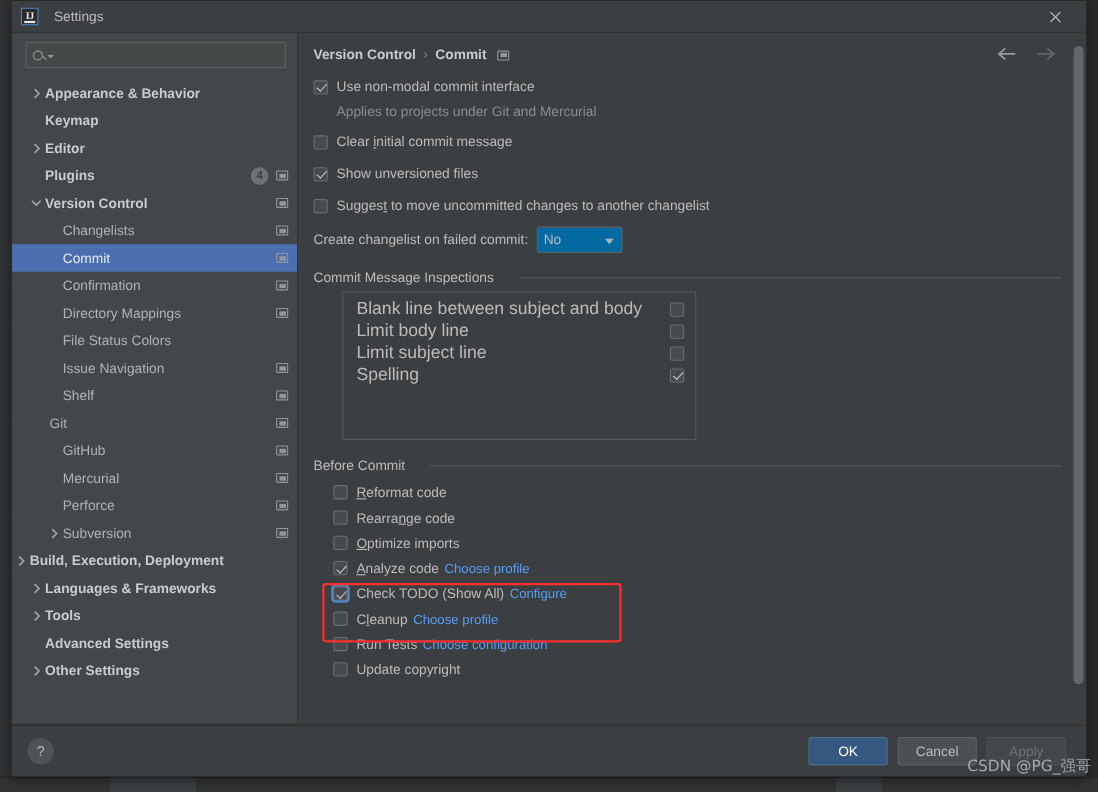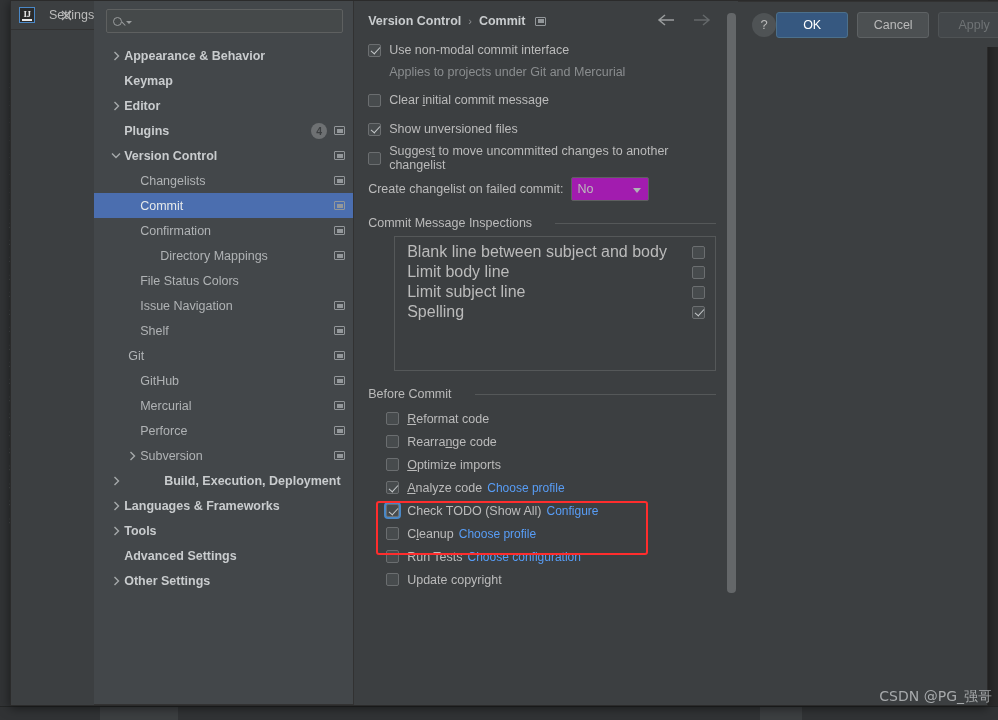--- a/index.html
+++ b/index.html
@@ -39,21 +39,21 @@
     position: absolute; left: 140px; top: 706px; width: 700px; height: 14px;
     font-size: 9px; color: #4b5f7a; letter-spacing: 2px; overflow: hidden;
   }
 
   
   .dialog {
     position: absolute; left: 10px; top: 0; width: 978px; height: 706px;
     background: #3c3f41;
     border: 1px solid #2b2b2b;
     box-shadow: 0 2px 10px rgba(0,0,0,.5);
-    display: flex; flex-direction: row;
+    display: flex; flex-direction: column;
   }
 
   
   .titlebar {
     height: 29px; flex: 0 0 29px;
     background: #3c3f41;
     border-bottom: 1px solid #323232;
     display: flex; align-items: center; padding: 0 0 0 8px;
     position: relative;
   }
@@ -185,21 +185,21 @@
   .chk-label { font-size: 12.5px; color: #bbbbbb; }
   .chk-label .mn { text-decoration: underline; }
   .sub-note {
     font-size: 12.5px; color: #8a8d8f; margin: -2px 0 9px 21px;
   }
   .link { color: #589df6; }
 
   .row-select { display: flex; align-items: center; height: 26px; margin-top: 6px; }
   .row-select .lab { font-size: 12.5px; color: #bbbbbb; margin-right: 8px; }
   .combo {
-    width: 78px; height: 24px; background: #a21caf; border: 1px solid #5e6060;
+    width: 78px; height: 24px; background: #0369a1; border: 1px solid #5e6060;
     border-radius: 2px; display: flex; align-items: center; padding: 0 5px;
     position: relative;
   }
   .combo .val { font-size: 12.5px; color: #bbbbbb; }
   .combo .tri {
     position: absolute; right: 7px; top: 10px;
     width: 0; height: 0; border-left: 4.5px solid transparent;
     border-right: 4.5px solid transparent; border-top: 5px solid #b0b3b5;
   }
 
@@ -359,21 +359,21 @@
             <span class="lbl">Commit</span>
             <span class="spacer"></span>
             <span class="scope-icon"></span>
           </div>
           <div class="tree-row leaf" style="padding-left: 30px;">
             <span class="arrow"></span>
             <span class="lbl">Confirmation</span>
             <span class="spacer"></span>
             <span class="scope-icon"></span>
           </div>
-          <div class="tree-row leaf" style="padding-left: 30px; gap: 20px;">
+          <div class="tree-row leaf" style="padding-left: 30px;">
             <span class="arrow"></span>
             <span class="lbl">Directory Mappings</span>
             <span class="spacer"></span>
             <span class="scope-icon"></span>
           </div>
           <div class="tree-row leaf" style="padding-left: 30px;">
             <span class="arrow"></span>
             <span class="lbl">File Status Colors</span>
             <span class="spacer"></span>
           </div>
@@ -416,21 +416,21 @@
           <div class="tree-row leaf" style="padding-left: 30px;">
             <span class="arrow">
               <svg width="7" height="10" viewBox="0 0 7 10">
                 <path d="M1.5 1 L5.5 5 L1.5 9" stroke="#a6a9ab" stroke-width="1.4" fill="none"></path>
               </svg>
             </span>
             <span class="lbl">Subversion</span>
             <span class="spacer"></span>
             <span class="scope-icon"></span>
           </div>
-          <div class="tree-row grp" style="padding-left: 14px; gap: 40px;">
+          <div class="tree-row grp" style="">
             <span class="arrow">
               <svg width="7" height="10" viewBox="0 0 7 10">
                 <path d="M1.5 1 L5.5 5 L1.5 9" stroke="#a6a9ab" stroke-width="1.4" fill="none"></path>
               </svg>
             </span>
             <span class="lbl">Build, Execution, Deployment</span>
             <span class="spacer"></span>
           </div>
           <div class="tree-row grp" style="padding-left: 14px;">
             <span class="arrow">

